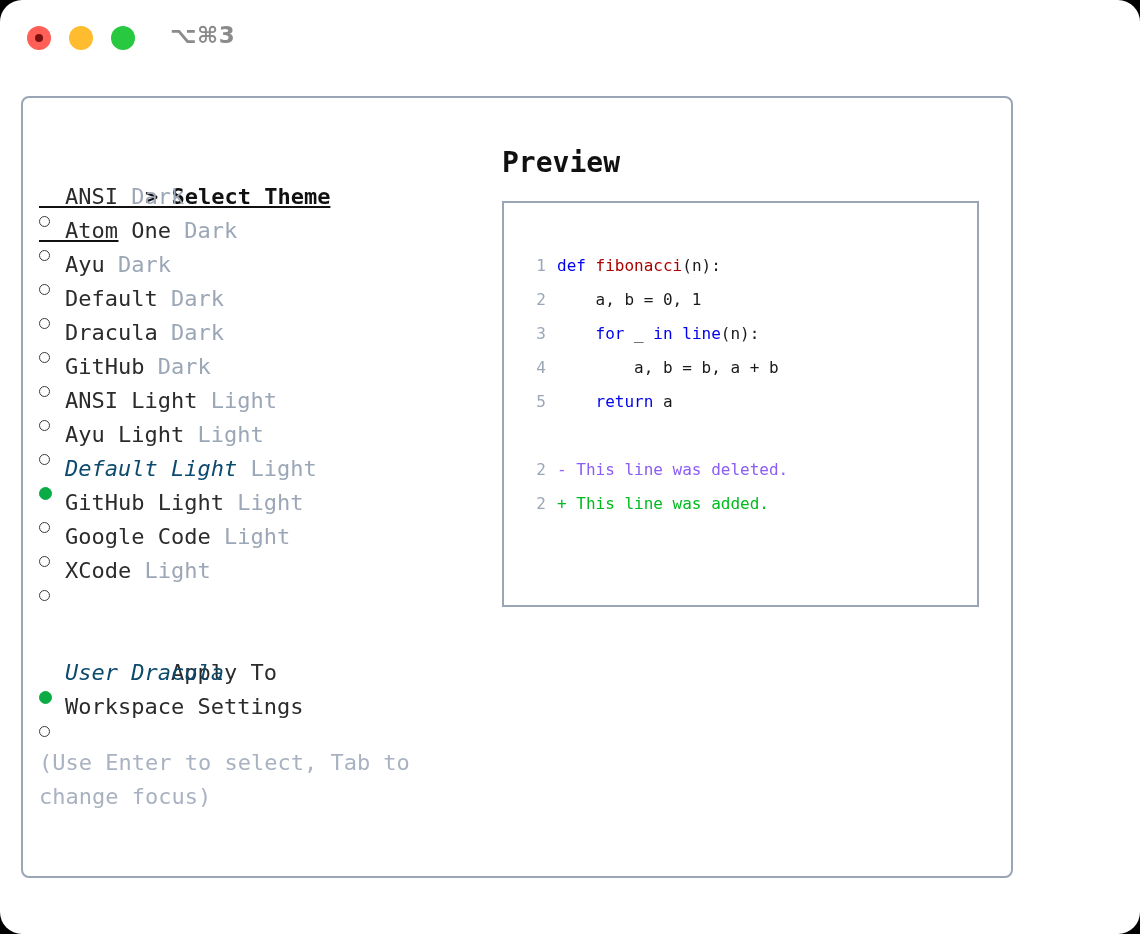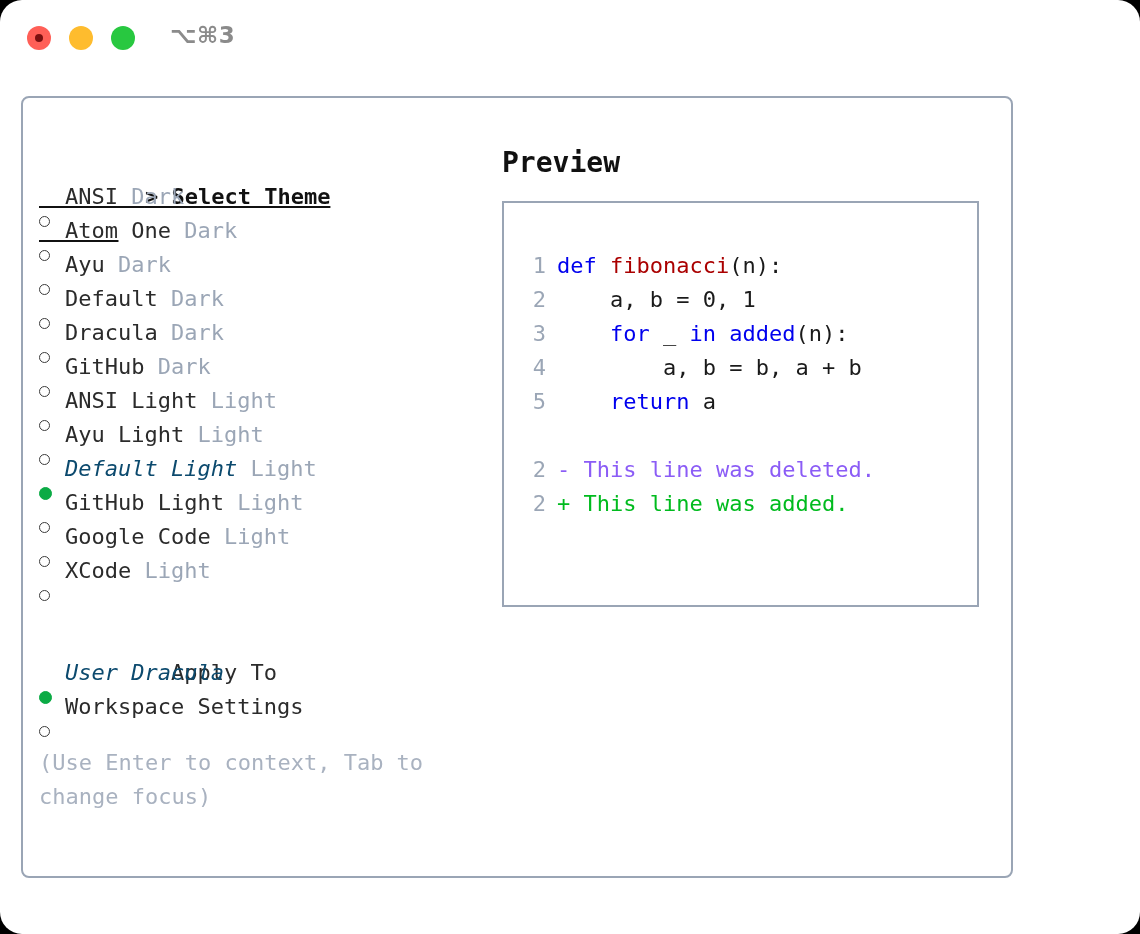--- a/index.html
+++ b/index.html
@@ -148,21 +148,21 @@
   #preview-box {
     margin-top: 21px;
     width: 477px;
     height: 406px;
     border: 2px solid #9aa5b5;
     box-sizing: border-box;
     background: #ffffff;
     padding: 46px 0 0 16px;
   }
   .code-line {
-    font-size: 22px;
+    font-size: 16px;
     line-height: 34px;
     white-space: pre;
     color: #1a1a1a;
   }
   .ln {
     display: inline-block;
     width: 26px;
     text-align: right;
     color: #9ba6b6;
     margin-right: 11px;
@@ -216,30 +216,30 @@
 
       <div class="row">
         <span class="marker"> </span><span>Apply To</span>
       </div>
 
       <div id="apply-list">
           <div class="row selected"><span class="radio-dot sel"></span><span class="label-main">User Dracula</span></div>
           <div class="row"><span class="radio-dot"></span><span class="label-main">Workspace Settings</span></div>
         </div>
 
-      <div id="help-text">(Use Enter to context, Tab to change focus)</div>
+      <div id="help-text">(Use Enter to select, Tab to change focus)</div>
     </div>
 
     <div id="right-col">
       <div id="preview-title">Preview</div>
       <div id="preview-box">
         <div id="code-block">
             <div class="code-line"><span class="ln">1</span><span></span><span class="kw">def</span><span class="plain"> </span><span class="fn">fibonacci</span><span class="plain">(n):</span></div>
             <div class="code-line"><span class="ln">2</span><span>    </span><span class="plain">a, b = 0, 1</span></div>
-            <div class="code-line"><span class="ln">3</span><span>    </span><span class="kw">for</span><span class="plain"> _ </span><span class="kw">in</span><span class="plain"> </span><span class="kw">added</span><span class="plain">(n):</span></div>
+            <div class="code-line"><span class="ln">3</span><span>    </span><span class="kw">for</span><span class="plain"> _ </span><span class="kw">in</span><span class="plain"> </span><span class="kw">line</span><span class="plain">(n):</span></div>
             <div class="code-line"><span class="ln">4</span><span>        </span><span class="plain">a, b = b, a + b</span></div>
             <div class="code-line"><span class="ln">5</span><span>    </span><span class="kw">return</span><span class="plain"> a</span></div>
           </div>
         <div class="blank-line"></div>
         <div id="diff-block">
             <div class="code-line"><span class="ln">2</span><span class="del">- This line was deleted.</span></div>
             <div class="code-line"><span class="ln">2</span><span class="add">+ This line was added.</span></div>
           </div>
       </div>
     </div>

